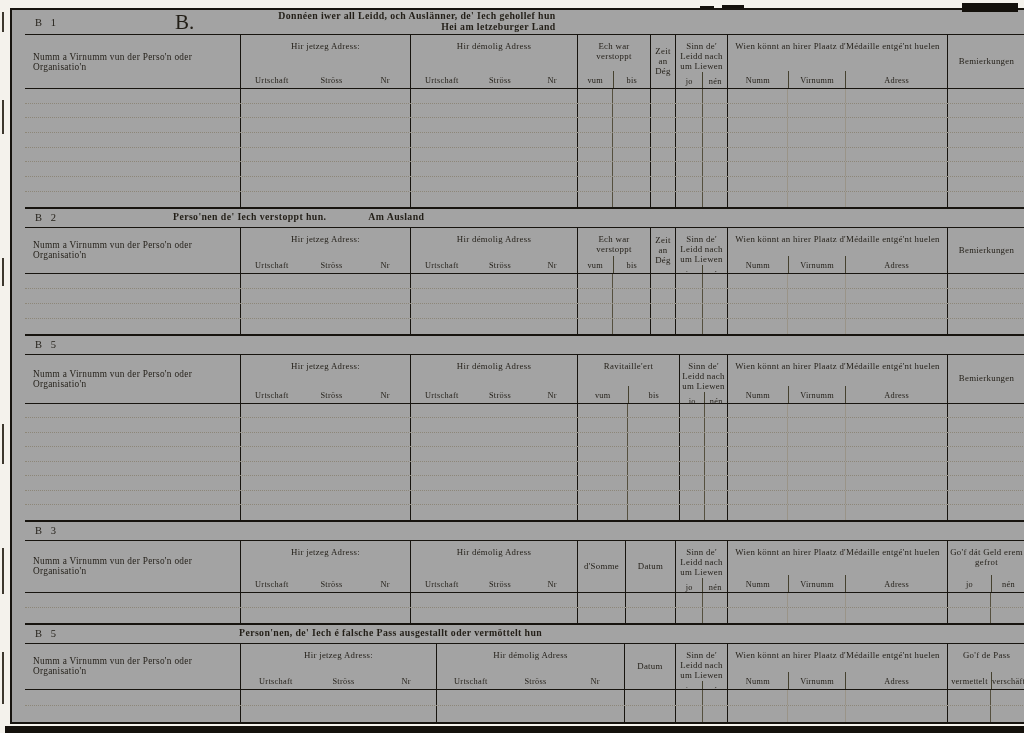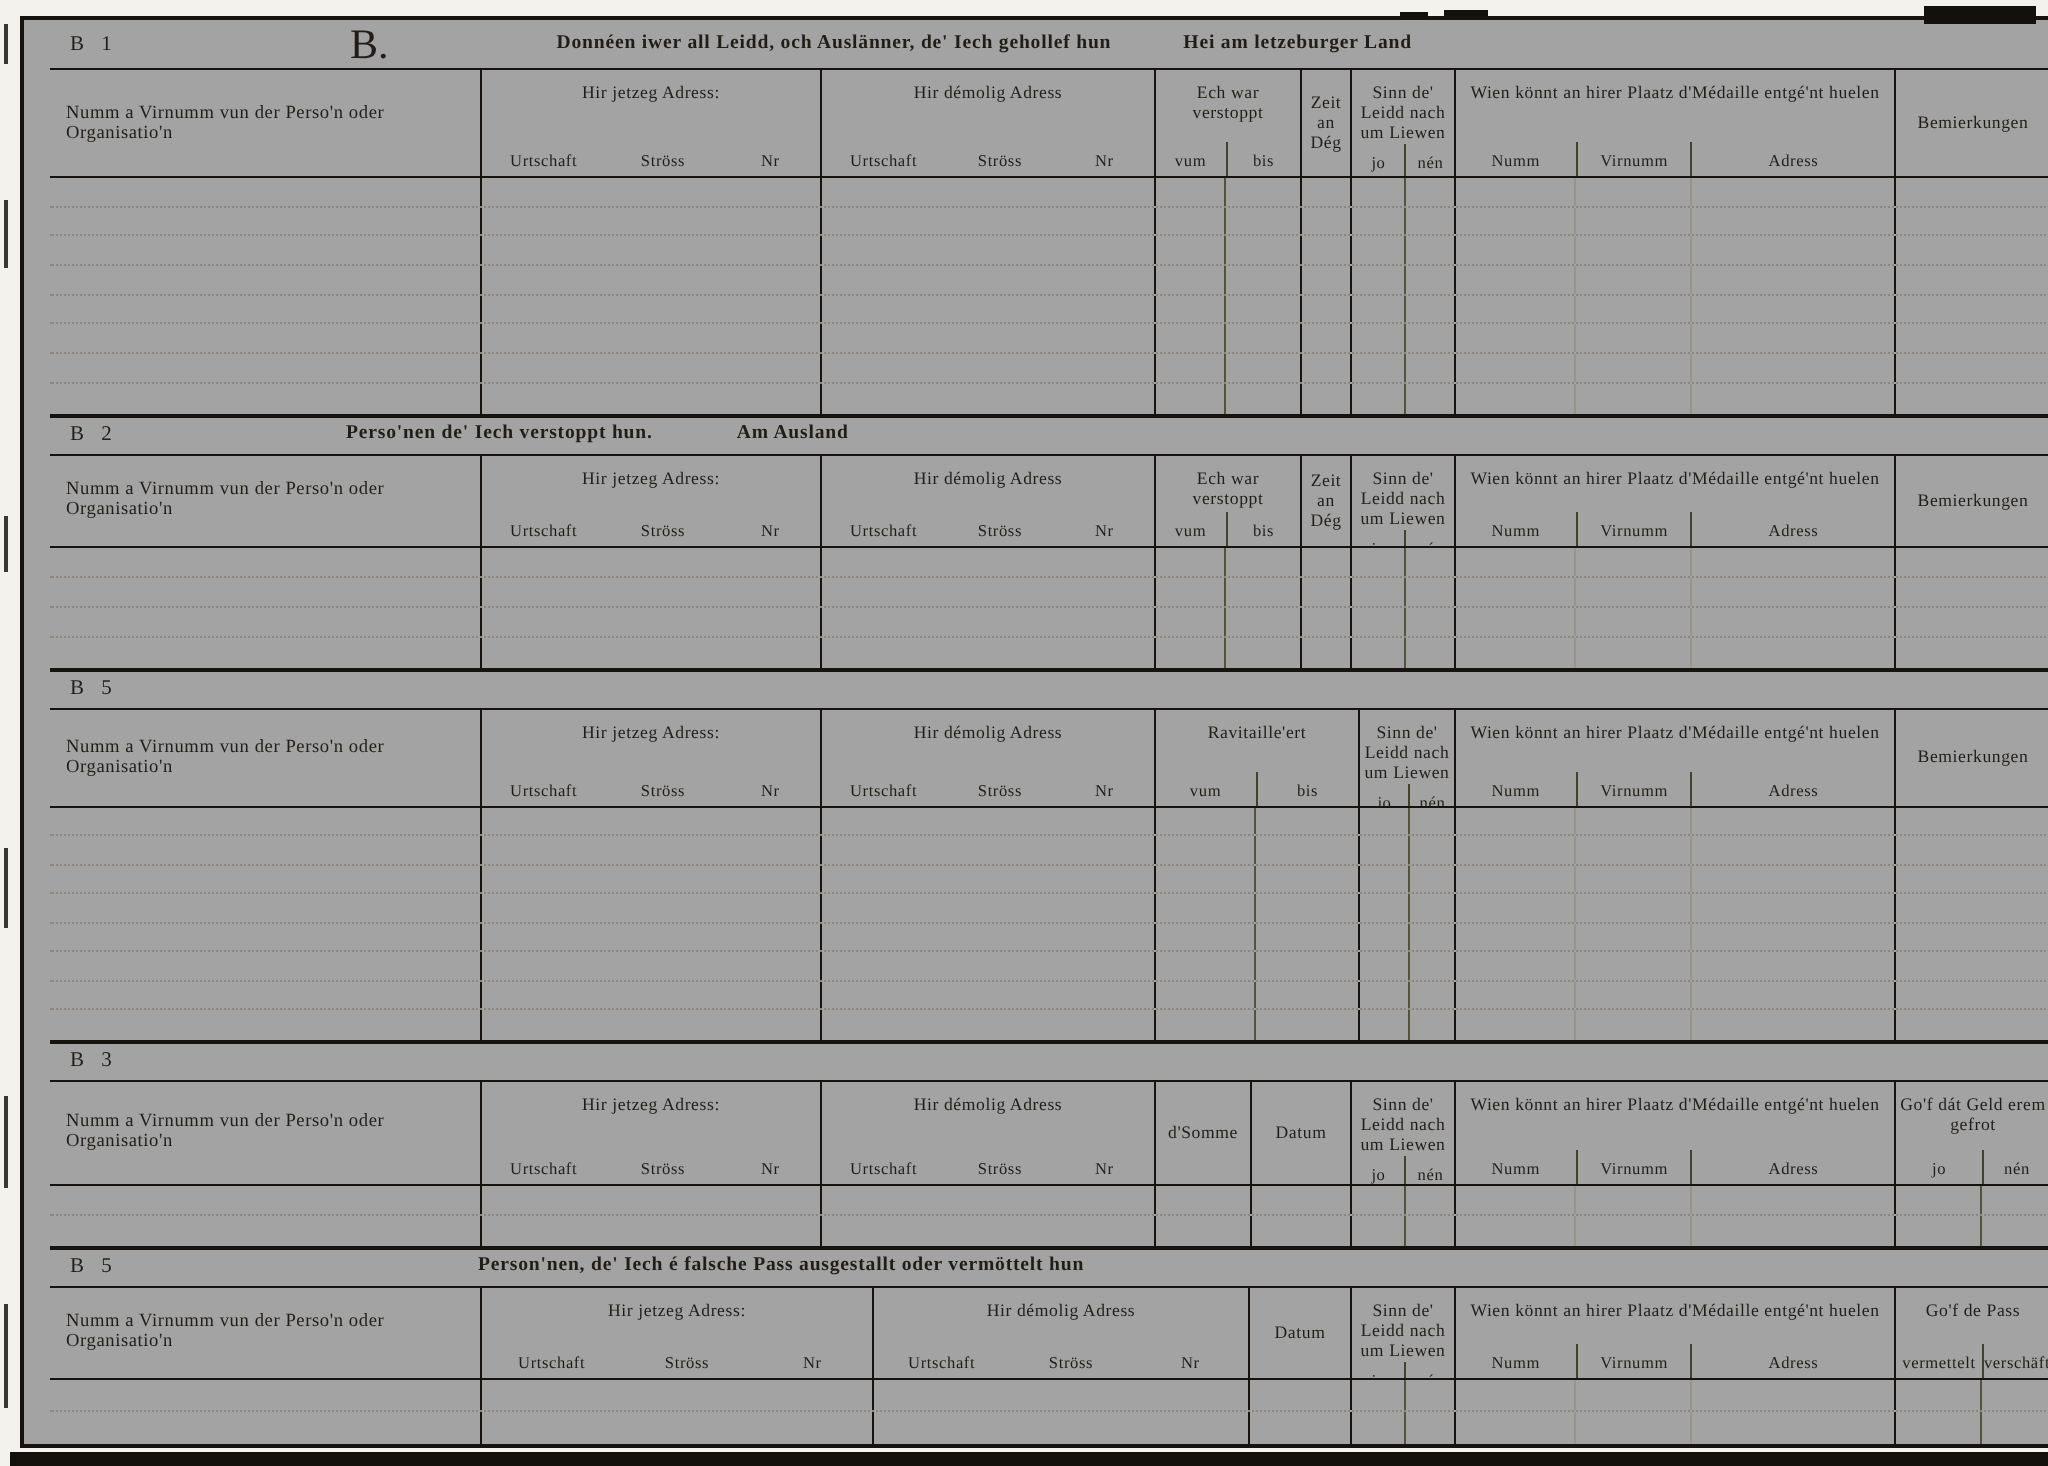--- a/index.html
+++ b/index.html
@@ -24,21 +24,21 @@
   .band{
     display:flex;align-items:center;
     border-bottom:1.6px solid #17140f;
     padding:1px 0 1px 0;
     white-space:nowrap;
   }
   .sec-label{
     font-size:10.5px;letter-spacing:3px;padding-left:10px;width:52px;flex:0 0 auto;
   }
   .big-letter{font-size:21px;line-height:20px;font-weight:400;flex:0 0 auto;}
-  .band-titles{display:flex;flex-direction:row;justify-content:center;}
+  .band-titles{display:flex;flex-direction:column;justify-content:center;align-items:flex-end;}
   .band-line{display:flex;align-items:baseline;}
   .band-title,.band-note{font-weight:700;font-size:9.8px;line-height:10.6px;letter-spacing:.4px;}
   
   .hrow{display:flex;align-items:stretch;border-bottom:1.8px solid #17140f;box-sizing:border-box;}
   .hcol{
     display:flex;flex-direction:column;box-sizing:border-box;
     border-right:1.8px solid #17140f;overflow:hidden;
   }
   .hcol:last-child{border-right:none;}
   .hlabel{

